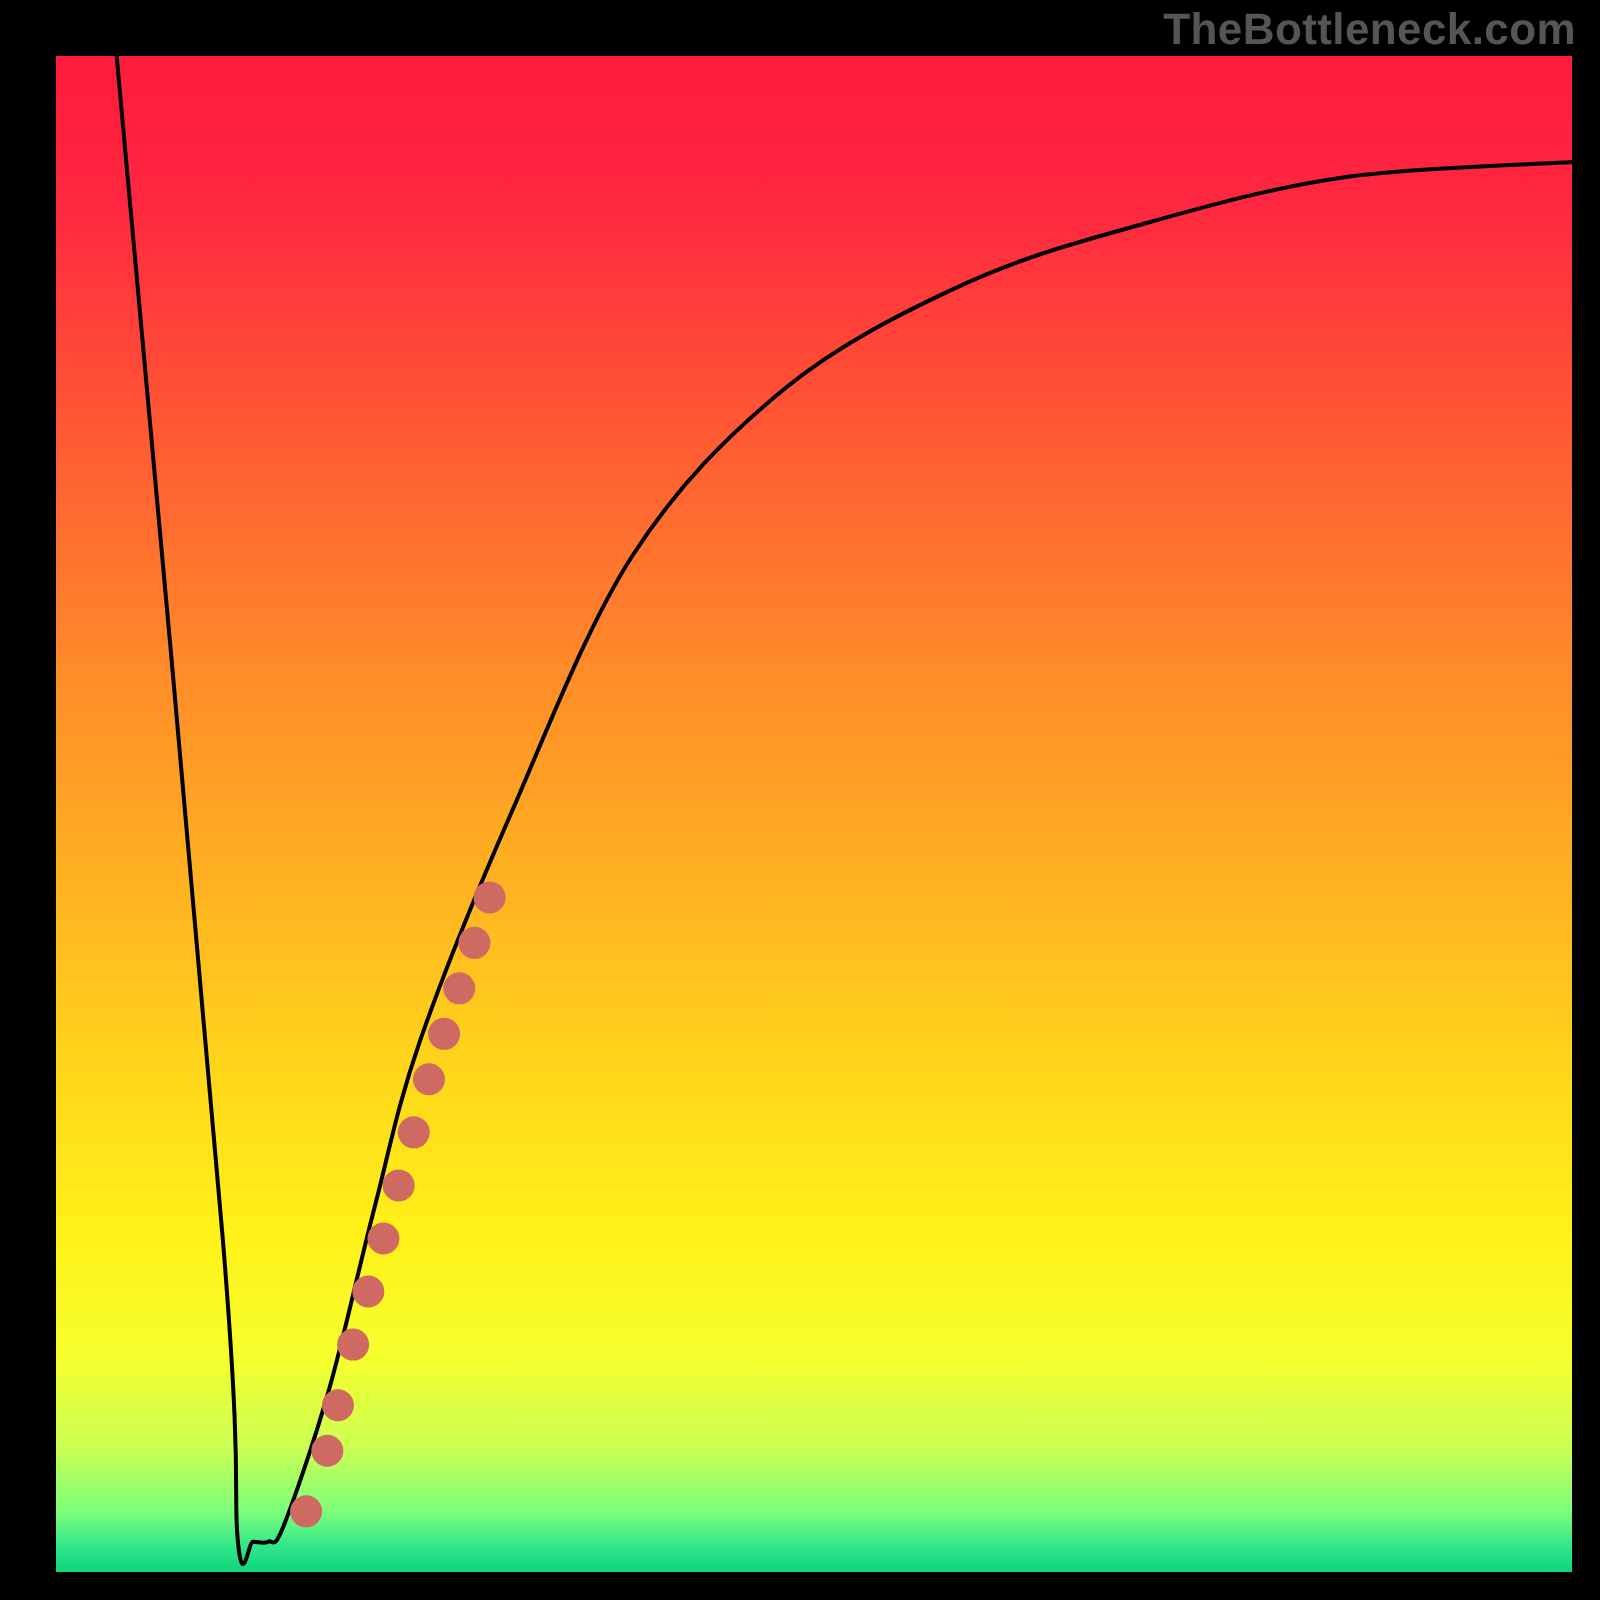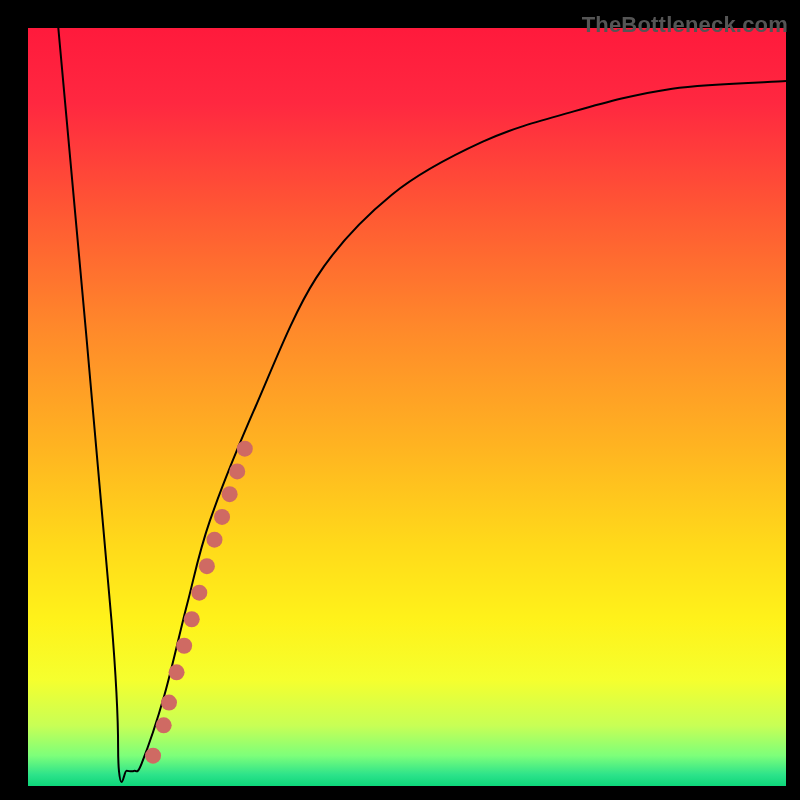--- a/index.html
+++ b/index.html
@@ -8,21 +8,21 @@
     background: #fff;
     font-family: Arial, Helvetica, sans-serif;
   }
   .chart-wrap {
     width: 800px;
     height: 800px;
     position: relative;
   }
   .header-text {
     position: absolute;
-    top: 12px;
+    top: 2px;
     right: 12px;
     font-size: 22px;
     font-weight: 700;
     color: #555;
     letter-spacing: 0.2px;
   }
   svg { display: block; }
 </style>
 </head>
 <body>

